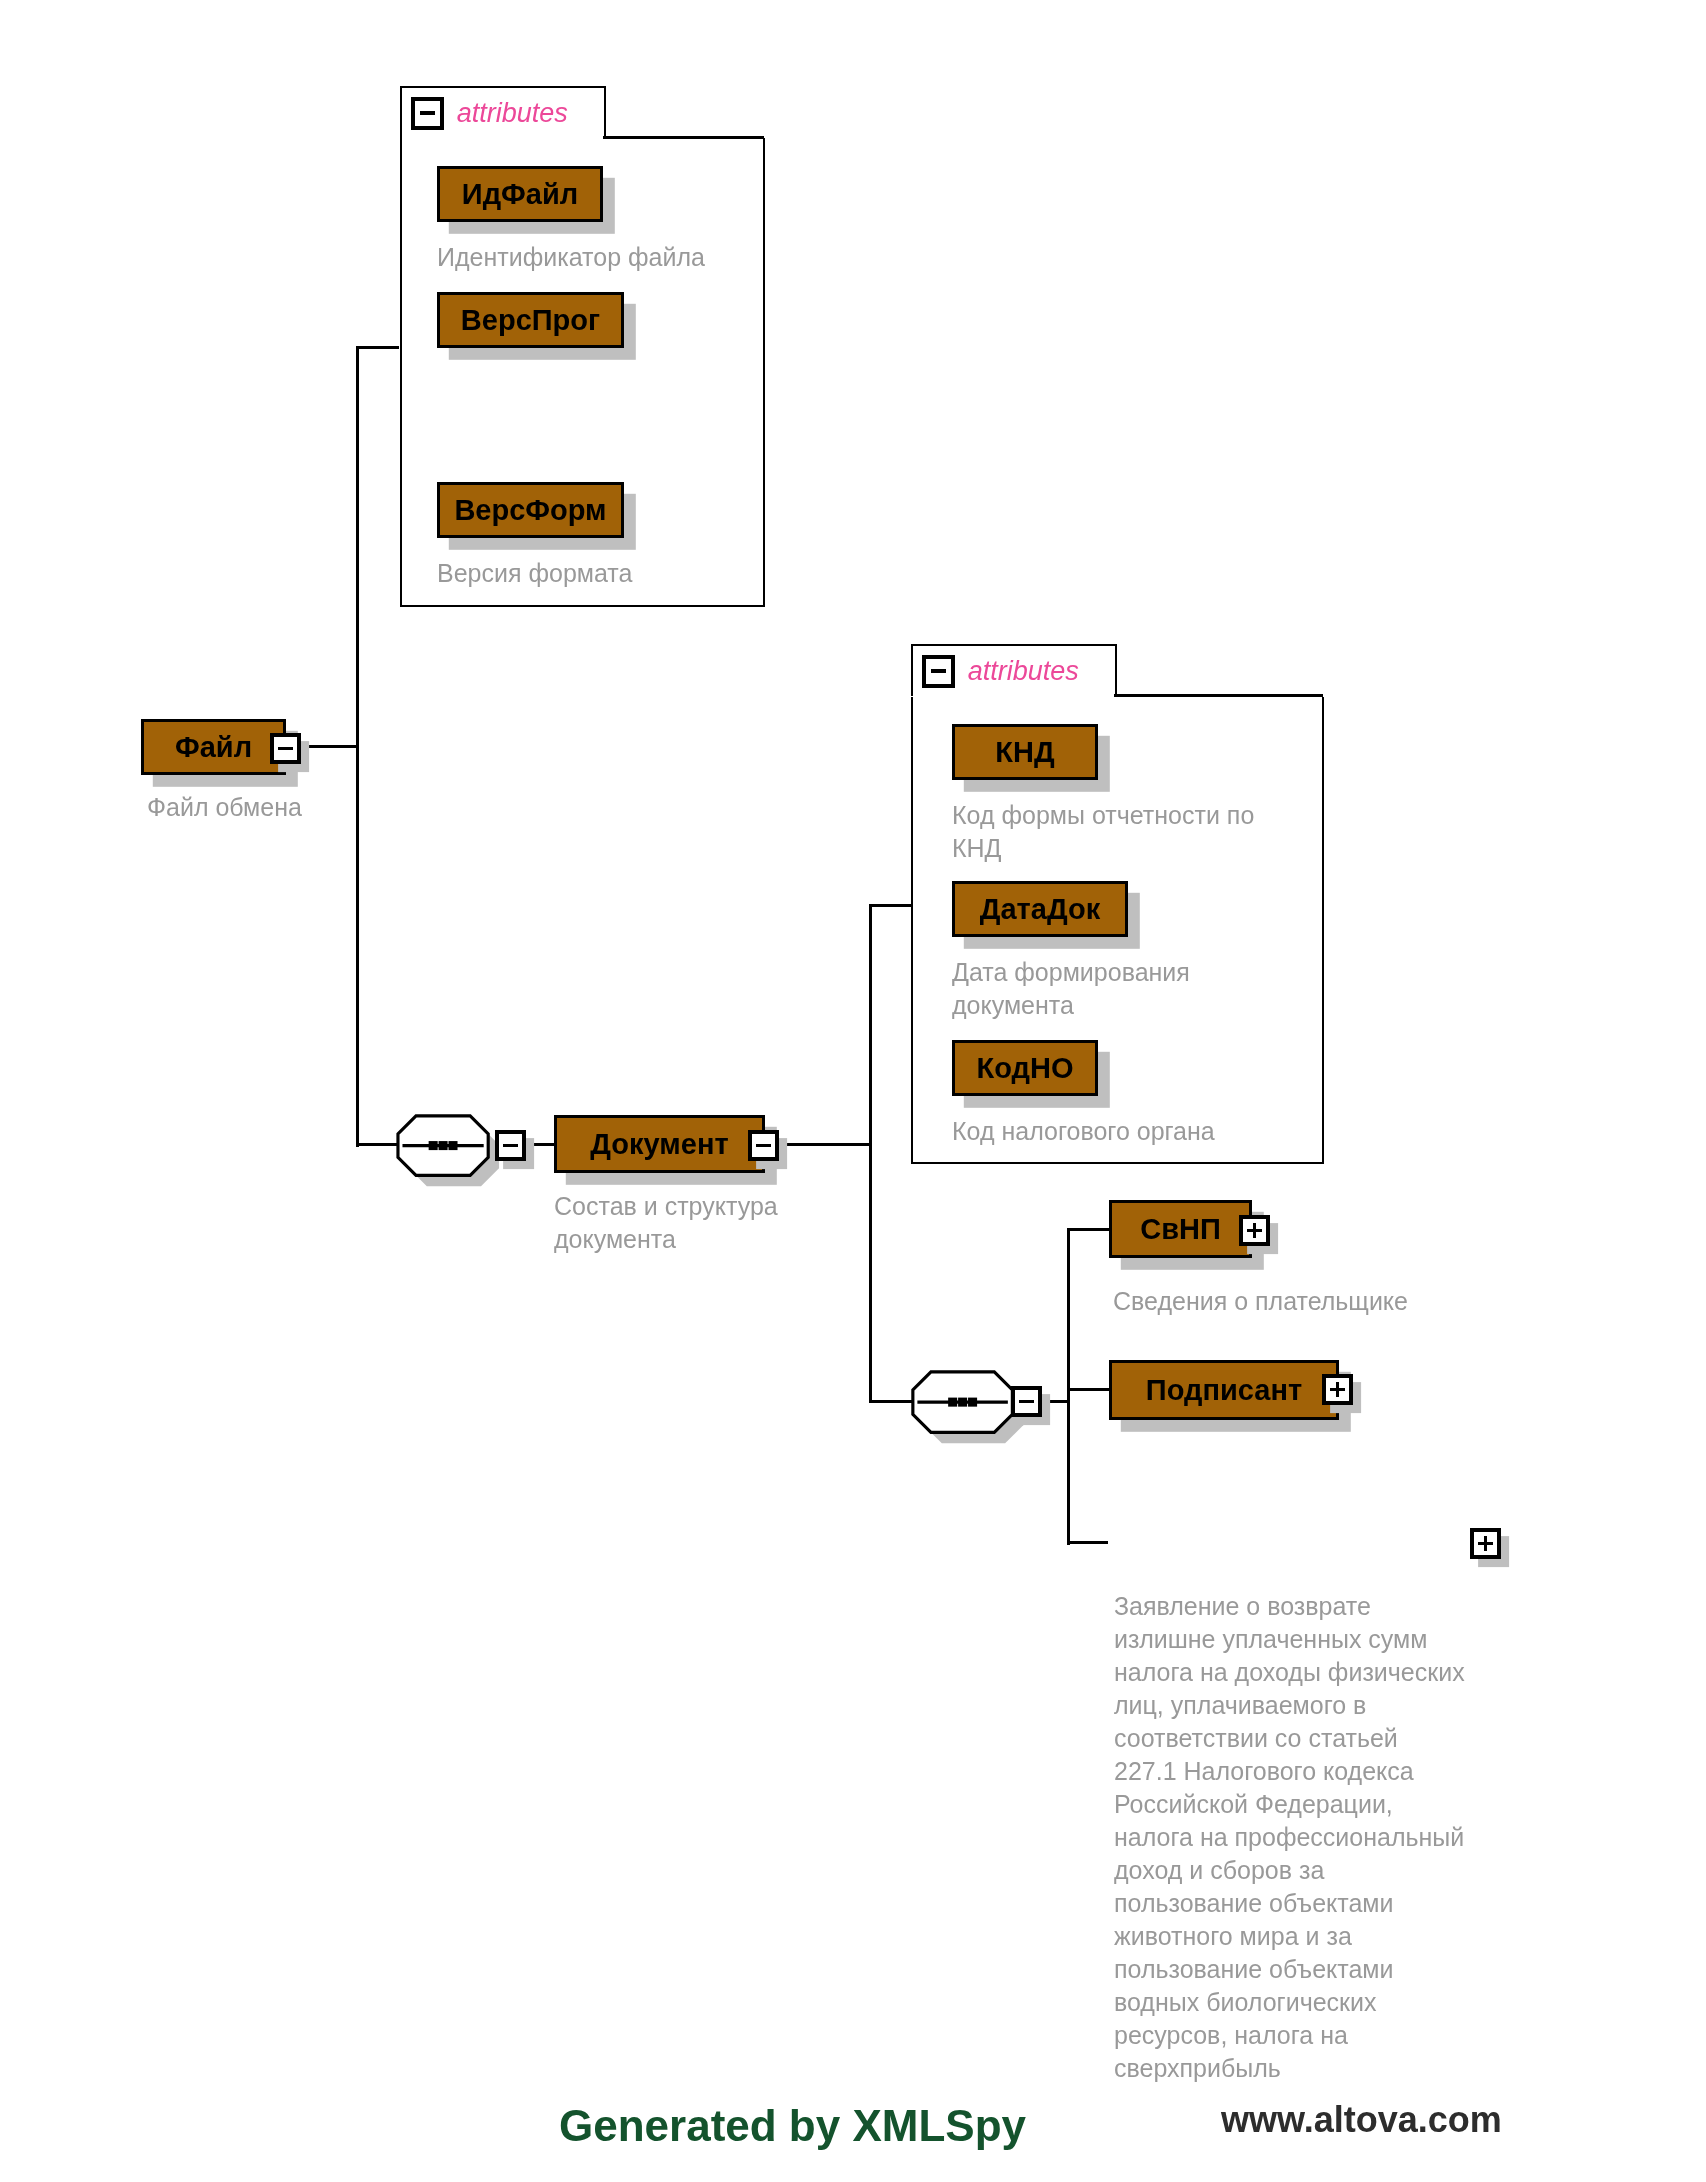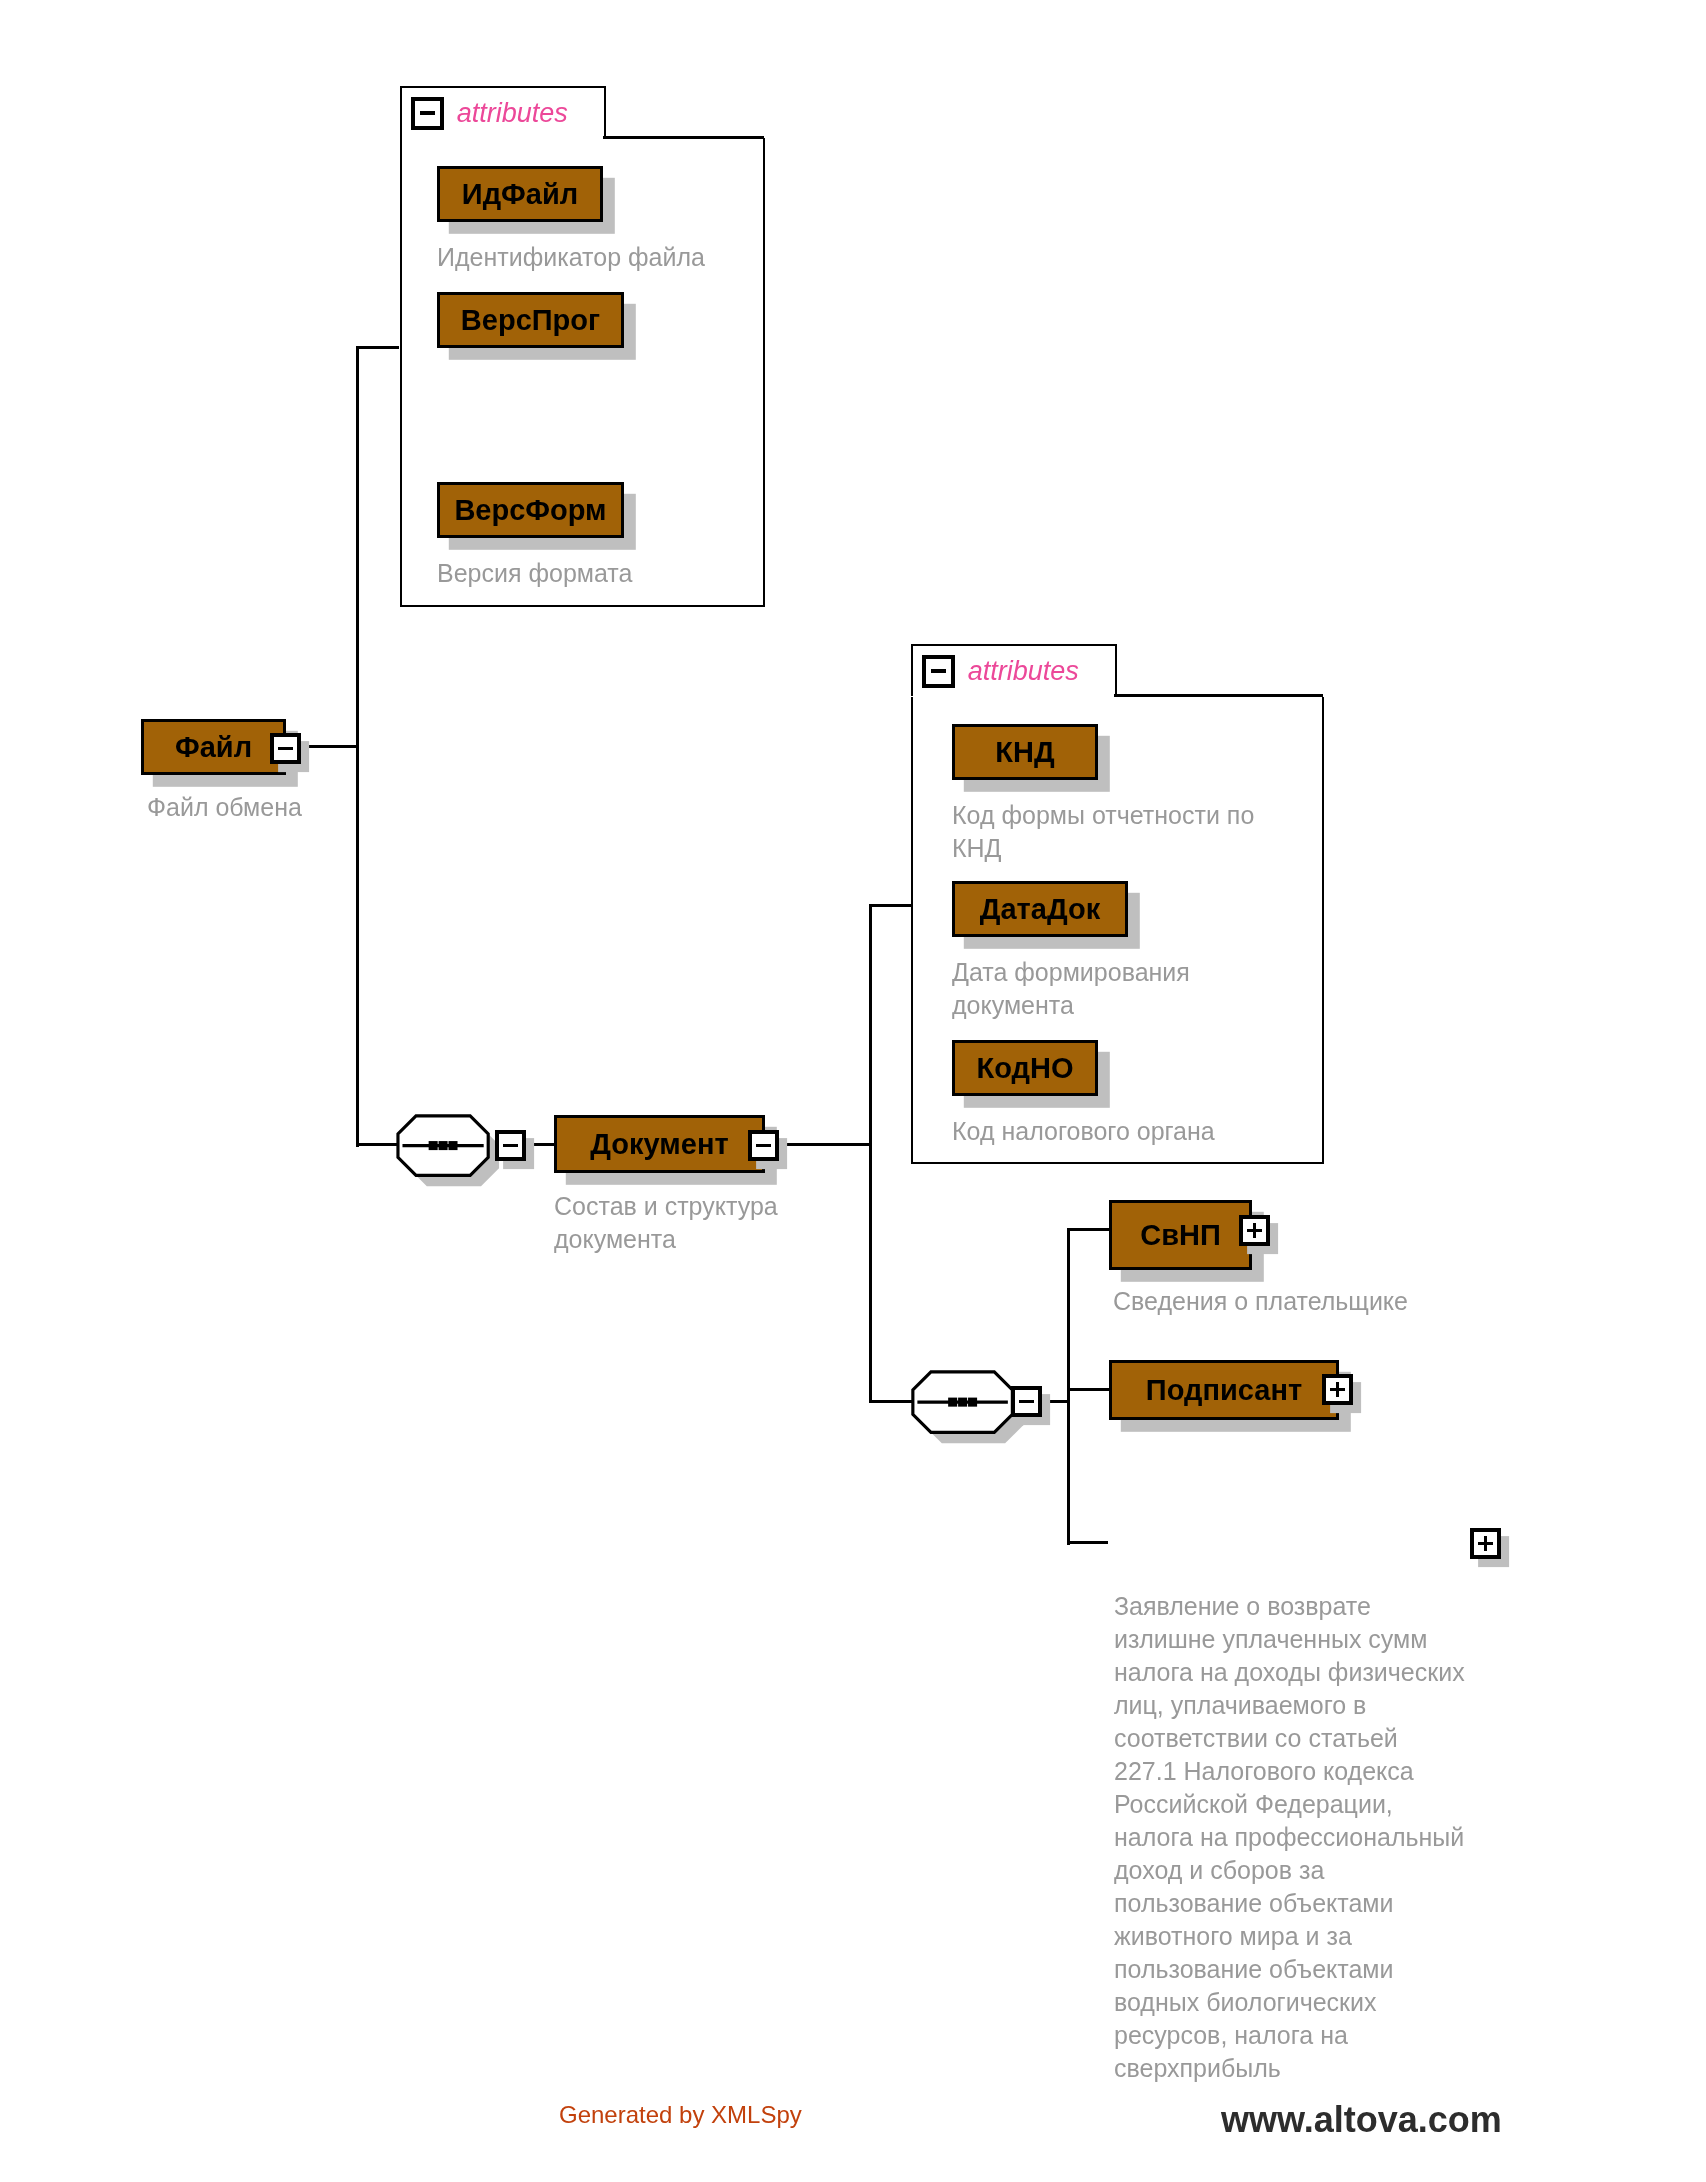--- a/index.html
+++ b/index.html
@@ -33,21 +33,21 @@
   }
   .xbox .bar-h { width:14.5px; height:3.6px; background:#000; }
   .xbox .bar-v { position:absolute; width:3.6px; height:14.5px; background:#000; }
   .xbox.tabicon { width:33px; height:33px; box-shadow:none; }
   
   .caption {
     position:absolute; color:#999; font-size:25px; line-height:33px;
     white-space:pre-line;
   }
   .seq { position:absolute; z-index:2; }
-  .footer-left  { position:absolute; left:559px;  top:2101px; font-size:24px; color:#c2410c; white-space:nowrap; }
+  .footer-left  { position:absolute; left:559px;  top:2101px; font-size:44px; color:#14532d; white-space:nowrap;font-weight:bold; }
   .footer-right { position:absolute; left:1221px; top:2099px; font-size:36px; font-weight:bold; color:#2d2d2d; white-space:nowrap; }
 </style>
 </head>
 <body>
 
 <div id="stage">
 
   <div class="hline" style="left:299px; top:745px; width:58px;"></div>
   <div class="vline" style="left:356px; top:346px; height:801px;"></div>
   <div class="hline" style="left:356px; top:346px; width:43px;"></div>
@@ -146,21 +146,21 @@
     <polygon points="22,2 92,2 112,22 112,49 92,69 22,69 2,49 2,22" fill="#ffffff" stroke="#000000" stroke-width="3.5"></polygon>
     <line x1="7" y1="35.5" x2="107" y2="35.5" stroke="#000000" stroke-width="3.5"></line>
     <rect x="41" y="30.5" width="10" height="10" fill="#000000"></rect>
     <rect x="52" y="30.5" width="10" height="10" fill="#000000"></rect>
     <rect x="63" y="30.5" width="10" height="10" fill="#000000"></rect>
   </svg>
   <div class="xbox" style="left:1011px; top:1386px;">
       <div class="bar-h"></div>
     </div>
 
-  <div class="box" style="left:1109px; top:1200px; width:143px; height:70px;">
+  <div class="box" style="left:1109px; top:1200px; width:143px; height:58px;">
     <span>СвНП</span>
   </div>
   <div class="xbox" style="left:1239px; top:1215px;">
       <div class="bar-h"></div>
       <div class="bar-v"></div>
     </div>
   <div class="caption" style="left:1113px; top:1285px; width:380px;">Сведения о плательщике</div>
 
   <div class="box" style="left:1109px; top:1360px; width:230px; height:60px;">
     <span>Подписант</span>

